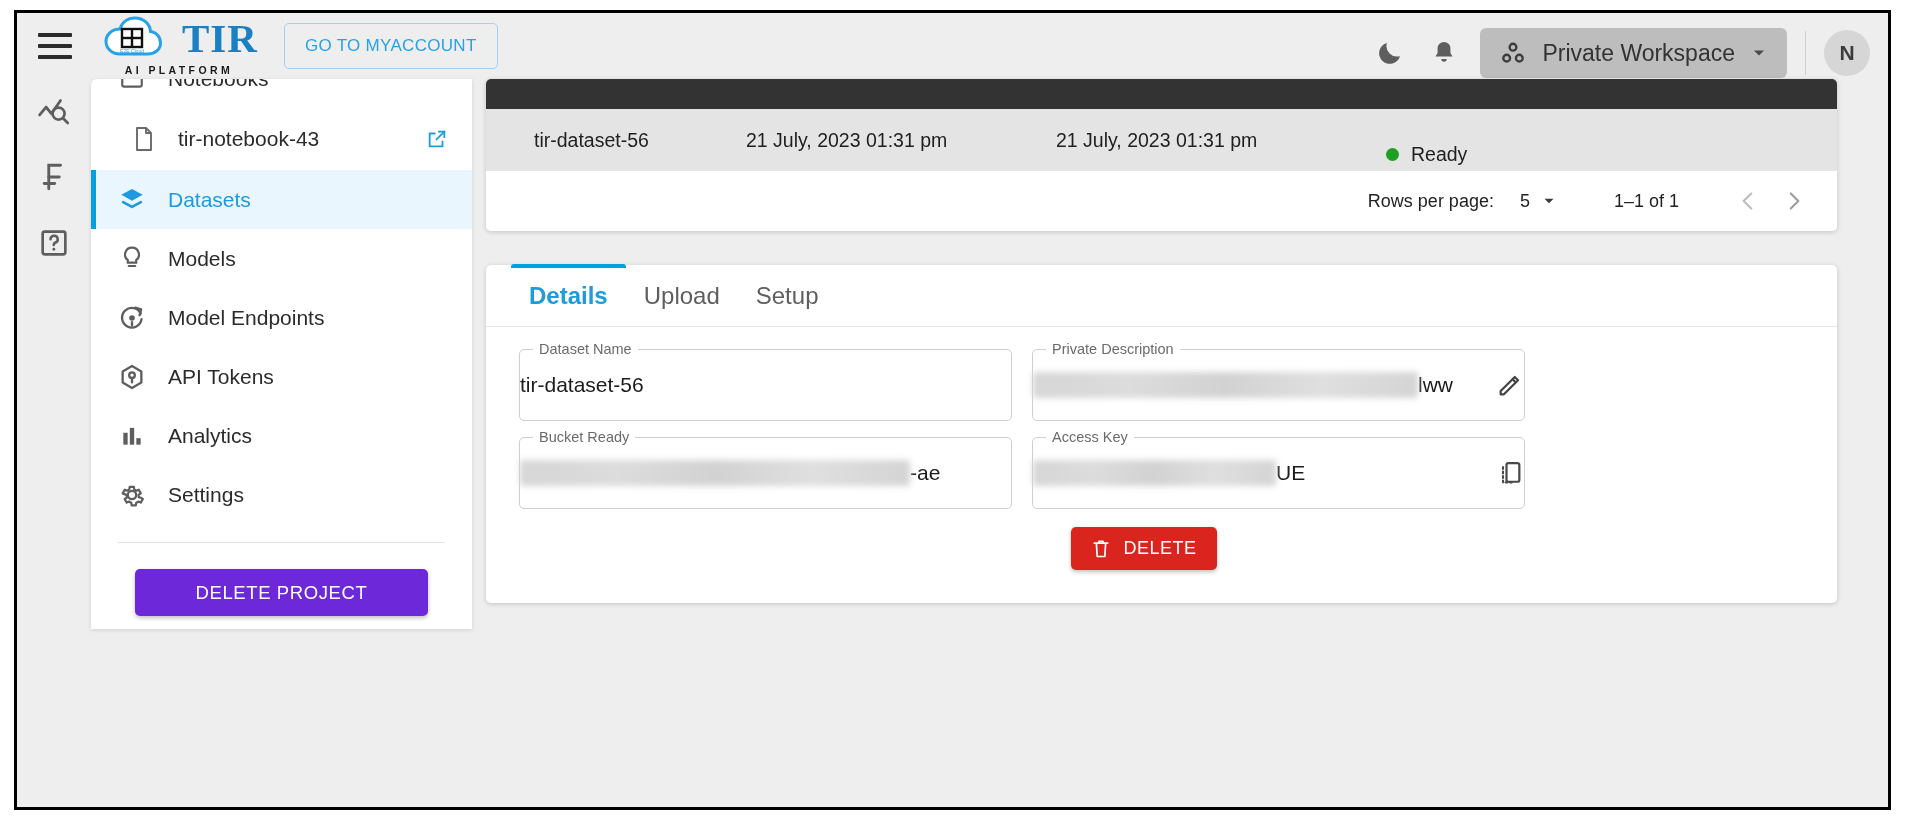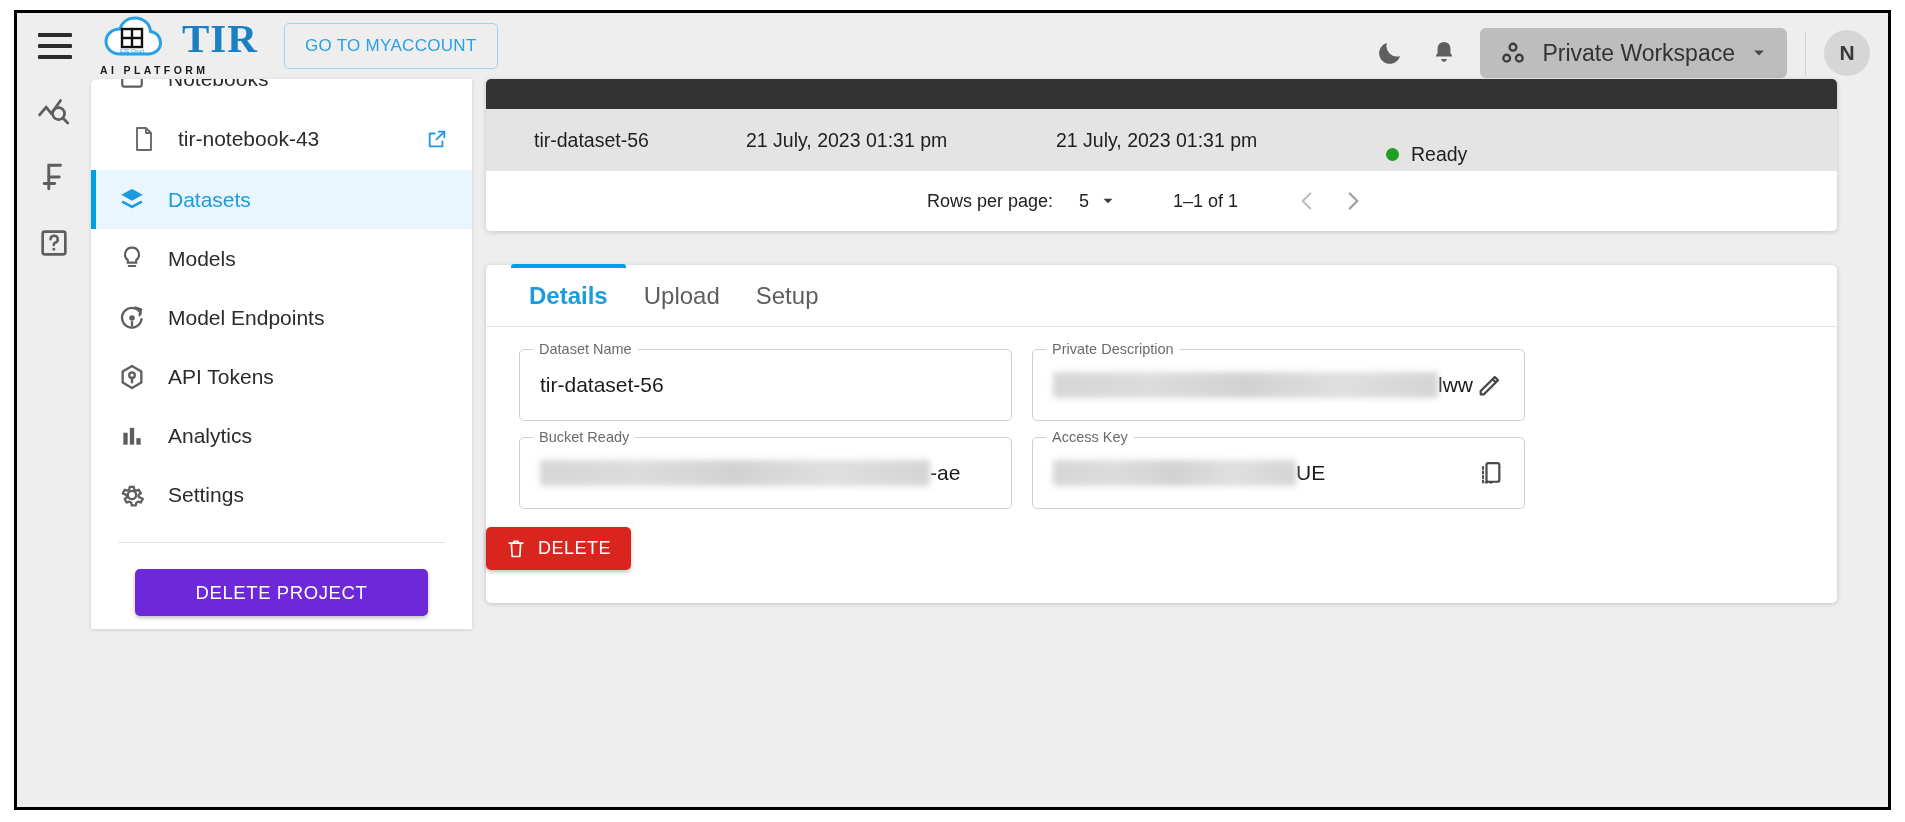--- a/index.html
+++ b/index.html
@@ -25,21 +25,21 @@
     background: #eeeeee;
     display: flex; align-items: center;
   }
   .hamburger {
     width: 34px; height: 26px; margin-left: 21px; margin-right: 28px;
     display: flex; flex-direction: column; justify-content: space-between;
     cursor: pointer;
   }
   .hamburger span { display:block; height: 4px; background: #2b2b2b; border-radius: 1px; }
 
-  .brand { display: flex; flex-direction: column; align-items: flex-start; margin-right: 26px; }
+  .brand { display: flex; flex-direction: column; align-items: center; margin-right: 26px; }
   .brand-row { display: flex; align-items: center; gap: 8px; }
   .brand-word {
     font-family: "Liberation Serif", serif;
     font-size: 41px; font-weight: 700; color: #1b7fc4; letter-spacing: 1px;
     line-height: 1;
   }
   .brand-sub {
     font-size: 10.5px; font-weight: 700; letter-spacing: 3.4px; color: #1a1a1a;
     margin-top: 4px;
   }
@@ -132,21 +132,21 @@
     height: 62px; background: #e4e4e4;
     display: flex; align-items: center; font-size: 19.5px; color: #1f1f1f;
   }
   .c1 { width: 260px; padding-left: 48px; }
   .c2 { width: 310px; }
   .c3 { width: 330px; }
   .c4 { width: 260px; display: flex; align-items: center; gap: 12px; margin-top: 28px; }
   .dot-ready { width: 13px; height: 13px; border-radius: 50%; background: #1da021; display: inline-block; }
 
   .pager {
-    height: 60px; display: flex; align-items: center; justify-content: center;
+    height: 60px; display: flex; align-items: center; justify-content: flex-end;
     gap: 0; padding-right: 20px; background: #fff; font-size: 18px; color: #222;
   }
   .pager-label { margin-right: 26px; }
   .pager-select { display: flex; align-items: center; gap: 10px; cursor: pointer; margin-right: 56px; }
   .pager-count { margin-right: 46px; }
   .pager-arrow { width: 46px; height: 46px; display: flex; align-items: center; justify-content: center; cursor: pointer; }
 
   .detail-card {
     position: absolute; left: 14px; top: 186px; width: 1351px; height: 338px;
   }
@@ -160,35 +160,35 @@
     content: ""; position: absolute; left: 0; right: 0; top: -1px; height: 4px;
     background: #00a0e3; border-radius: 3px 3px 0 0;
   }
 
   .form-grid {
     display: grid; grid-template-columns: 493px 493px; column-gap: 20px; row-gap: 16px;
     padding: 22px 35px 0 33px;
   }
   .field {
     position: relative; border: 1px solid #cfcfcf; border-radius: 5px;
-    height: 72px; display: flex; align-items: center; padding: 0 20px;
+    height: 72px; display: flex; align-items: center; padding: 0 0;
   }
   .field legend {
     position: absolute; top: -9px; left: 13px; background: #fff; padding: 0 6px;
     font-size: 14.5px; color: #6b6b6b;
   }
   .field-value { font-size: 21px; color: #1b1b1b; }
   .redact {
     display: inline-block; height: 26px; border-radius: 2px;
     background: linear-gradient(90deg,#d6d6d6,#dcdcdc,#d2d2d2,#dfdfdf,#d4d4d4);
     filter: blur(3px); vertical-align: middle;
   }
   .field-icon { margin-left: auto; cursor: pointer; display: flex; align-items: center; }
 
-  .delete-row { display: flex; justify-content: flex-start; padding: 18px 35px 0 0; }
+  .delete-row { display: flex; justify-content: center; padding: 18px 35px 0 0; }
   .btn-delete {
     display: flex; align-items: center; gap: 12px;
     background: #d9251d; color: #fff; border: none; border-radius: 5px;
     height: 43px; padding: 0 20px; font-size: 18px; letter-spacing: .5px;
     cursor: pointer; box-shadow: 0 2px 4px rgba(0,0,0,.25);
     font-family: "Liberation Sans", sans-serif;
   }
 
   svg { display: block; }
 </style>

